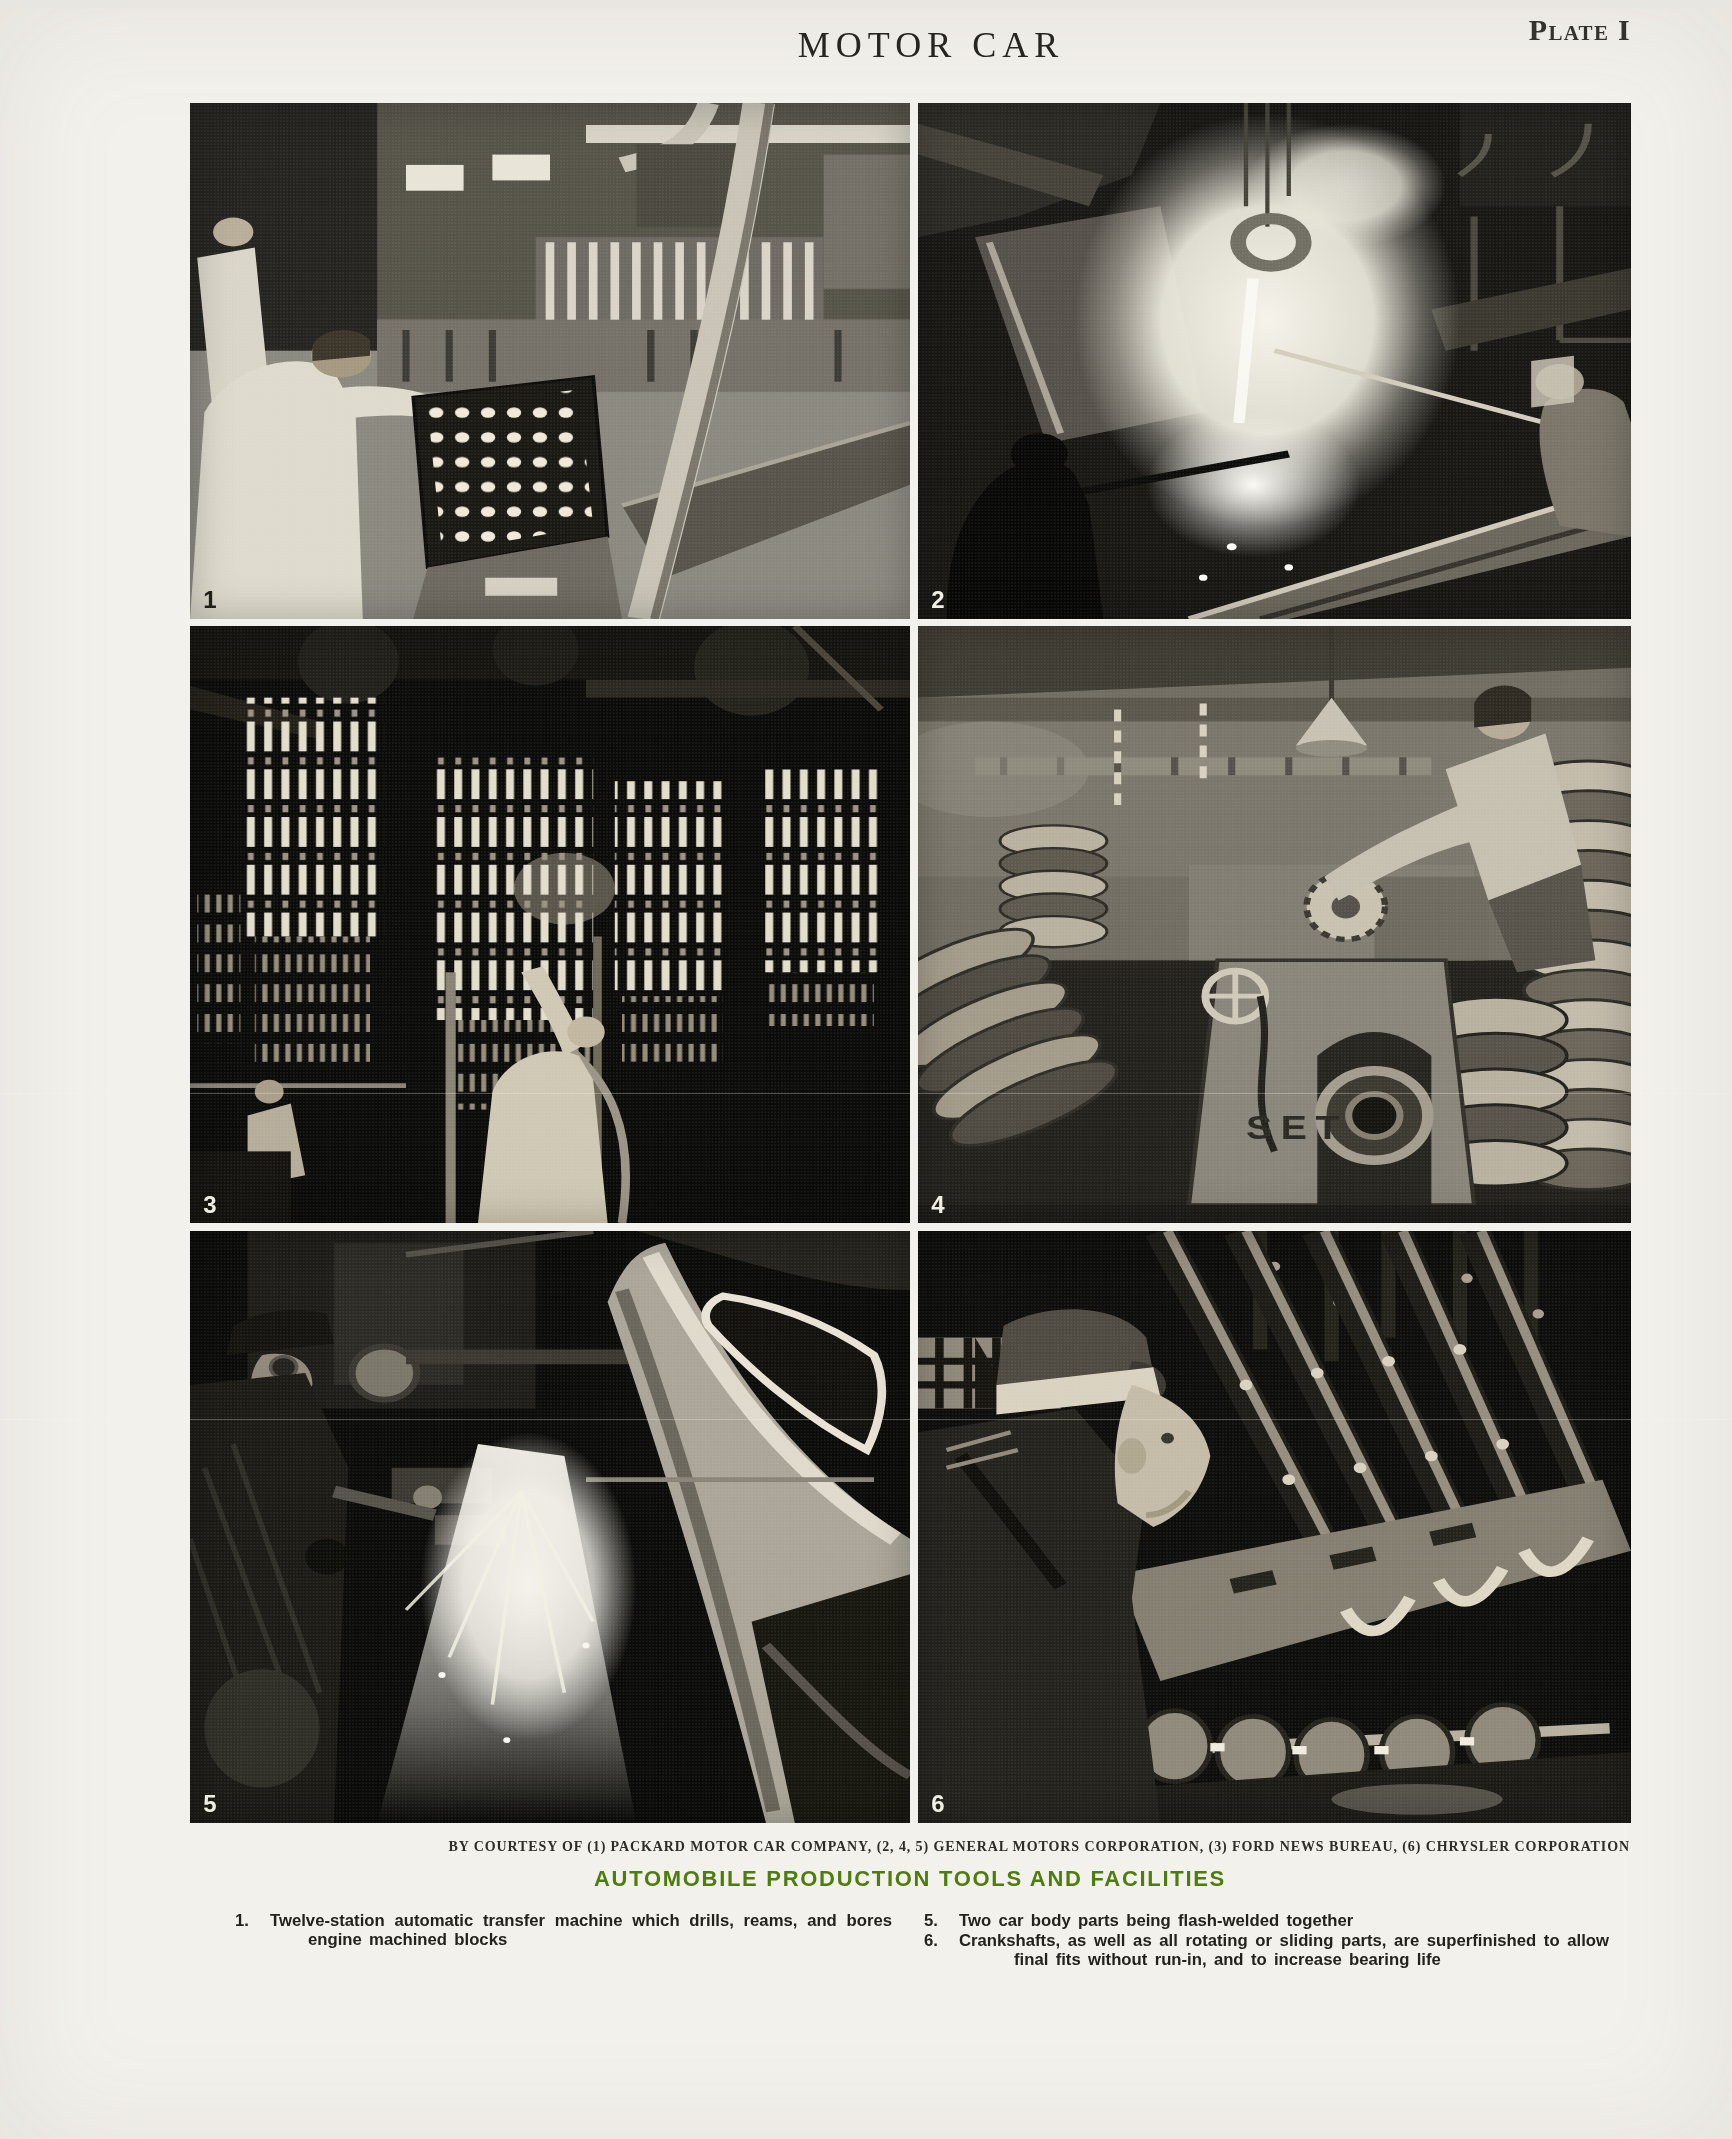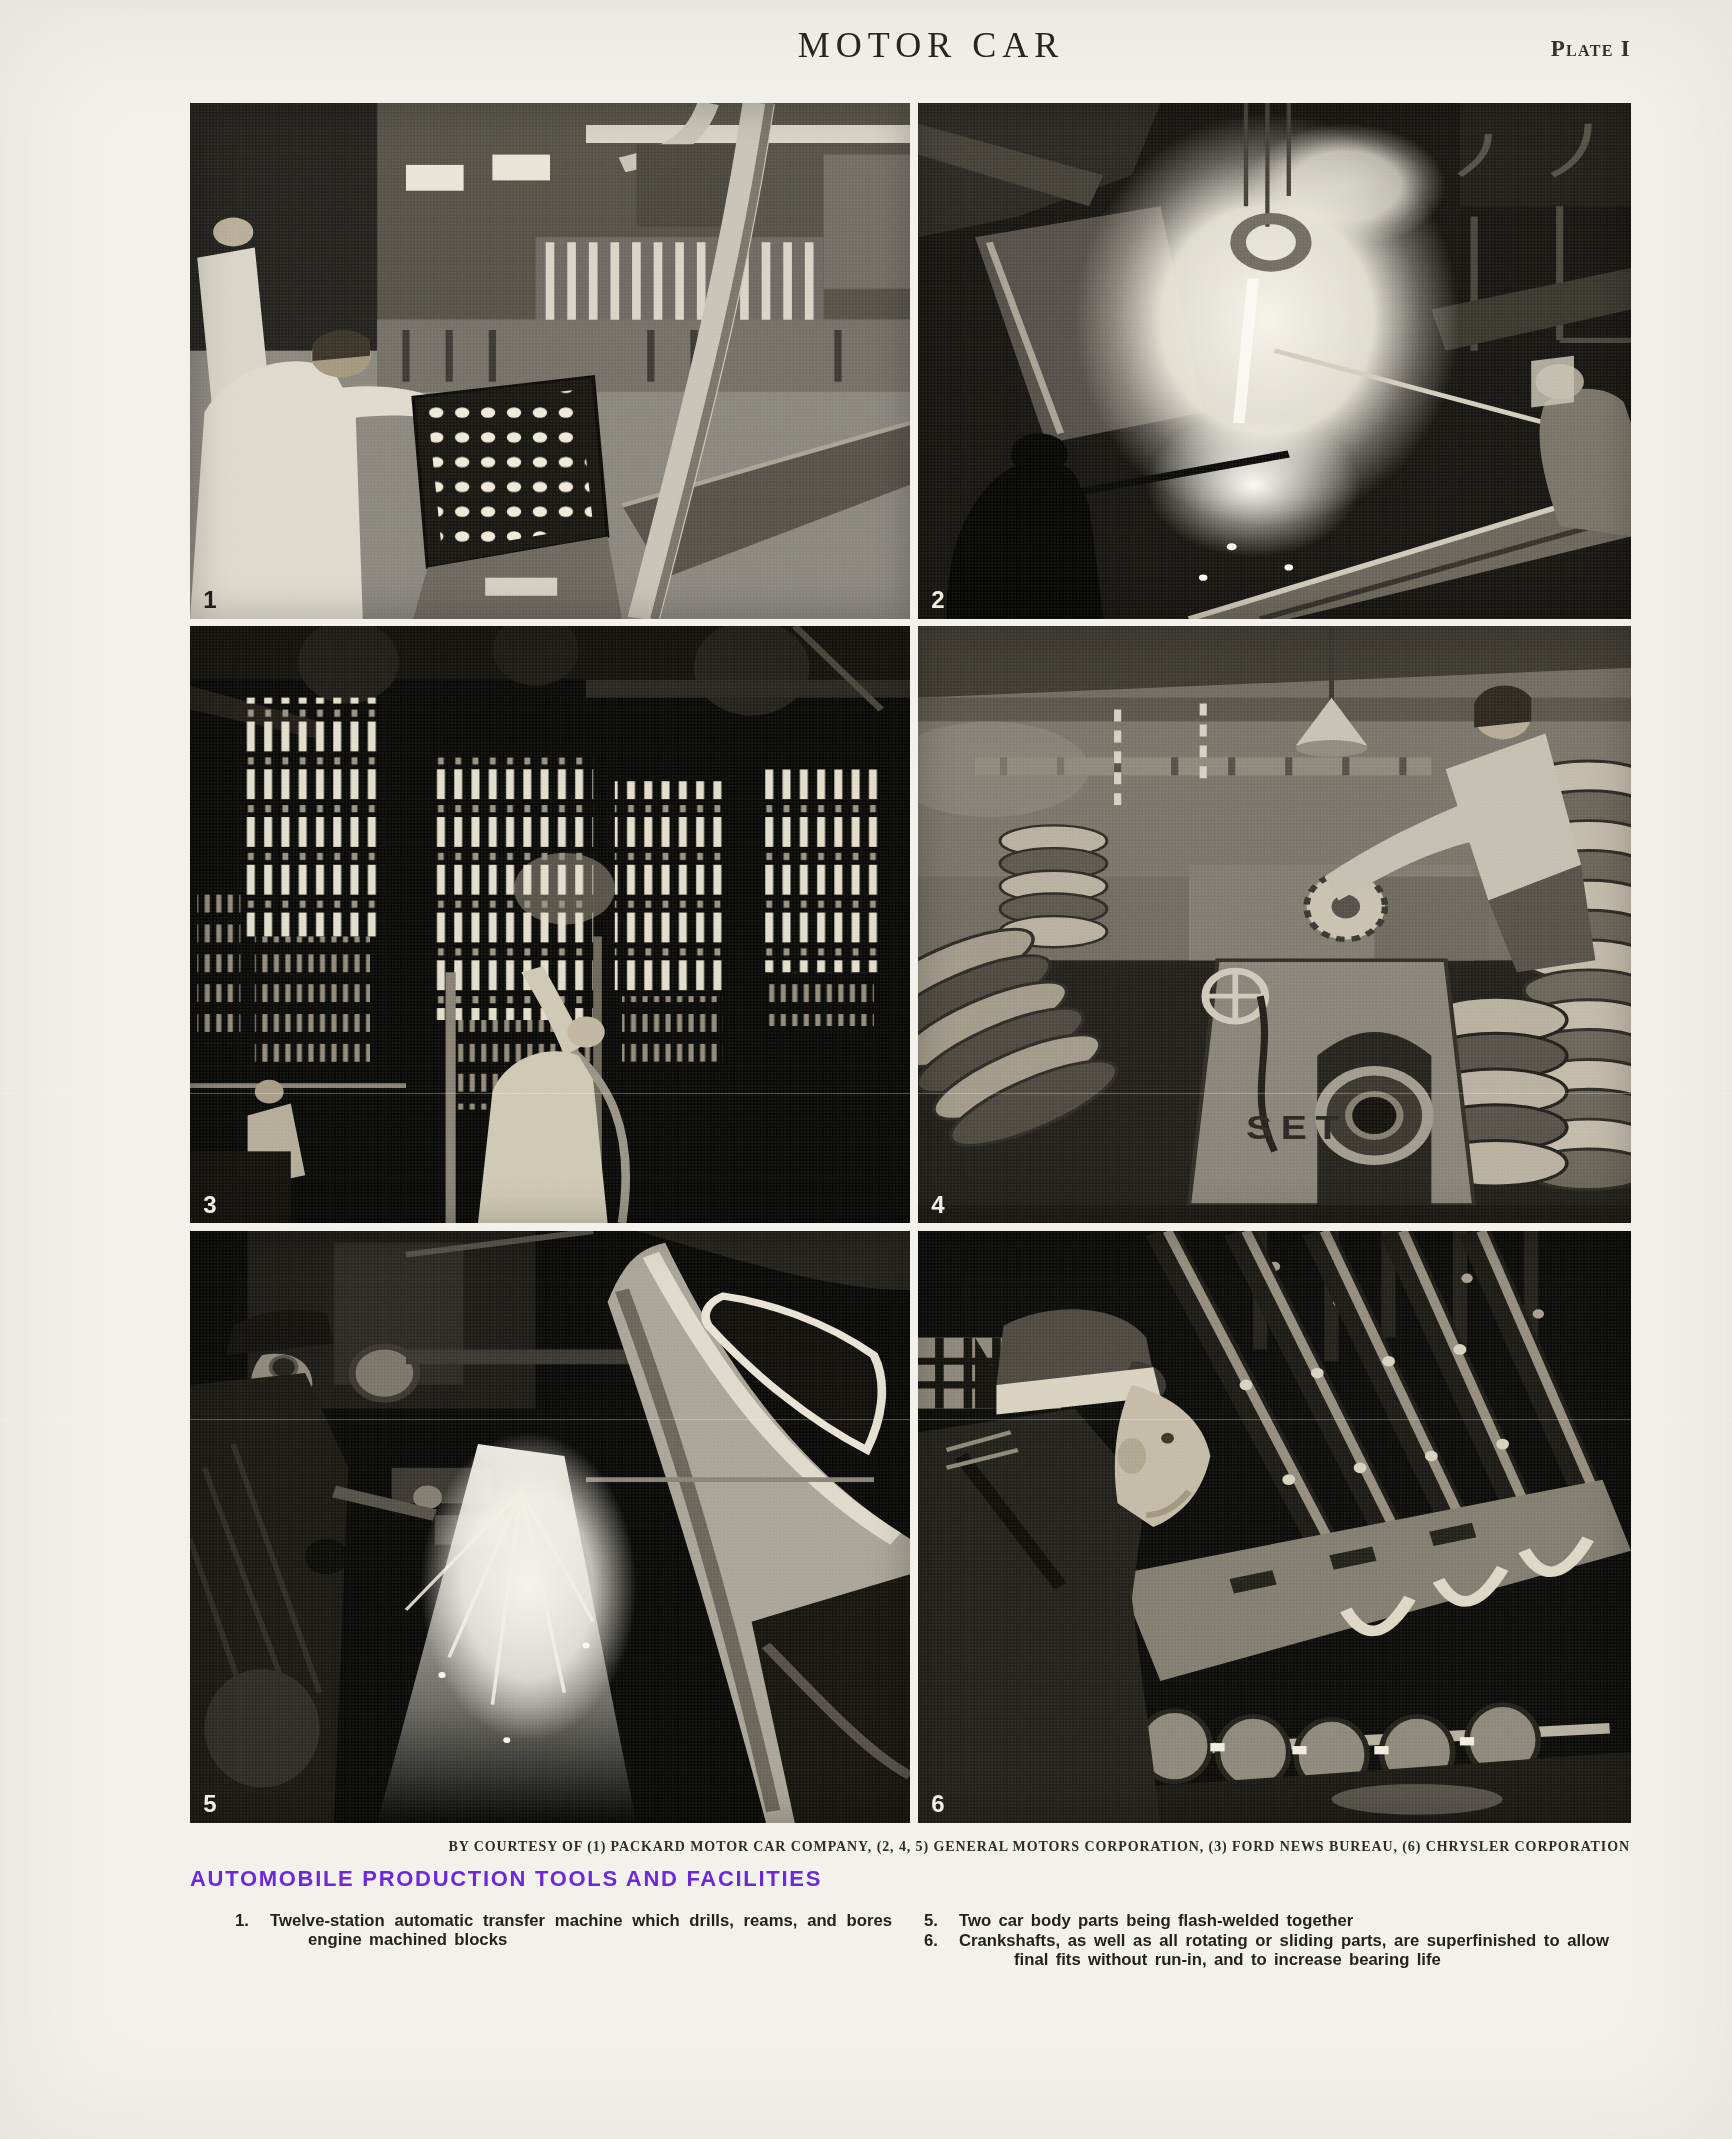--- a/index.html
+++ b/index.html
@@ -9,23 +9,23 @@
     font-family:"Liberation Sans",sans-serif;color:#22211c;overflow:hidden;
     box-shadow:inset 0 0 120px rgba(120,115,100,0.12);
   }
   
   .plate-title{
     position:absolute;top:16px;left:931px;transform:translateX(-50%);
     font-family:"Liberation Serif",serif;font-size:36px;font-weight:400;
     letter-spacing:6px;color:#262520;white-space:nowrap;
   }
   .plate-label{
-    position:absolute;top:28px;right:101px;
+    position:absolute;top:5px;right:101px;
     font-family:"Liberation Serif",serif;font-variant:small-caps;
-    font-size:23px;font-weight:600;letter-spacing:1.3px;color:#33322c;
+    font-size:30px;font-weight:600;letter-spacing:1.3px;color:#33322c;
   }
   
   .photo-grid{
     position:absolute;left:190px;top:95px;width:1440px;height:1719px;
     display:grid;grid-template-columns:720px 713px;column-gap:8px;
     grid-template-rows:516px 597px 592px;row-gap:7.3px;
   }
   .photo{
     position:relative;overflow:hidden;background:#141310;
   }
@@ -46,23 +46,23 @@
     position:absolute;left:0;width:100%;height:1.3px;z-index:4;
     background:rgba(248,246,238,0.30);pointer-events:none;
   }
   
   .courtesy{
     position:absolute;left:190px;top:1831px;width:1440px;text-align:right;
     font-family:"Liberation Serif",serif;font-size:14px;font-weight:700;
     letter-spacing:0.9px;color:#2e2d27;white-space:nowrap;
   }
   .cap-heading{
-    position:absolute;left:190px;top:1859px;width:1440px;
+    position:absolute;left:190px;top:1859px;width:1440px;text-align:center;
     font:700 22px/1.1 "Liberation Sans",sans-serif;letter-spacing:1.7px;
-    color:#6d28d9;
+    color:#4d7c0f;
   }
   .captions{
     position:absolute;left:235px;top:1903px;width:1374px;
     display:flex;gap:32px;
   }
   .cap-col{font:700 16.7px/19.3px "Liberation Sans",sans-serif;color:#23221d;}
   .col-left{width:657px;}
   .col-right{width:685px;}
   .cap-item{margin:0 0 0.7px 0;padding-left:73px;text-indent:-73px;text-align:justify;word-spacing:2.7px;}
   .col-right .cap-item{padding-left:90px;text-indent:-90px;}

